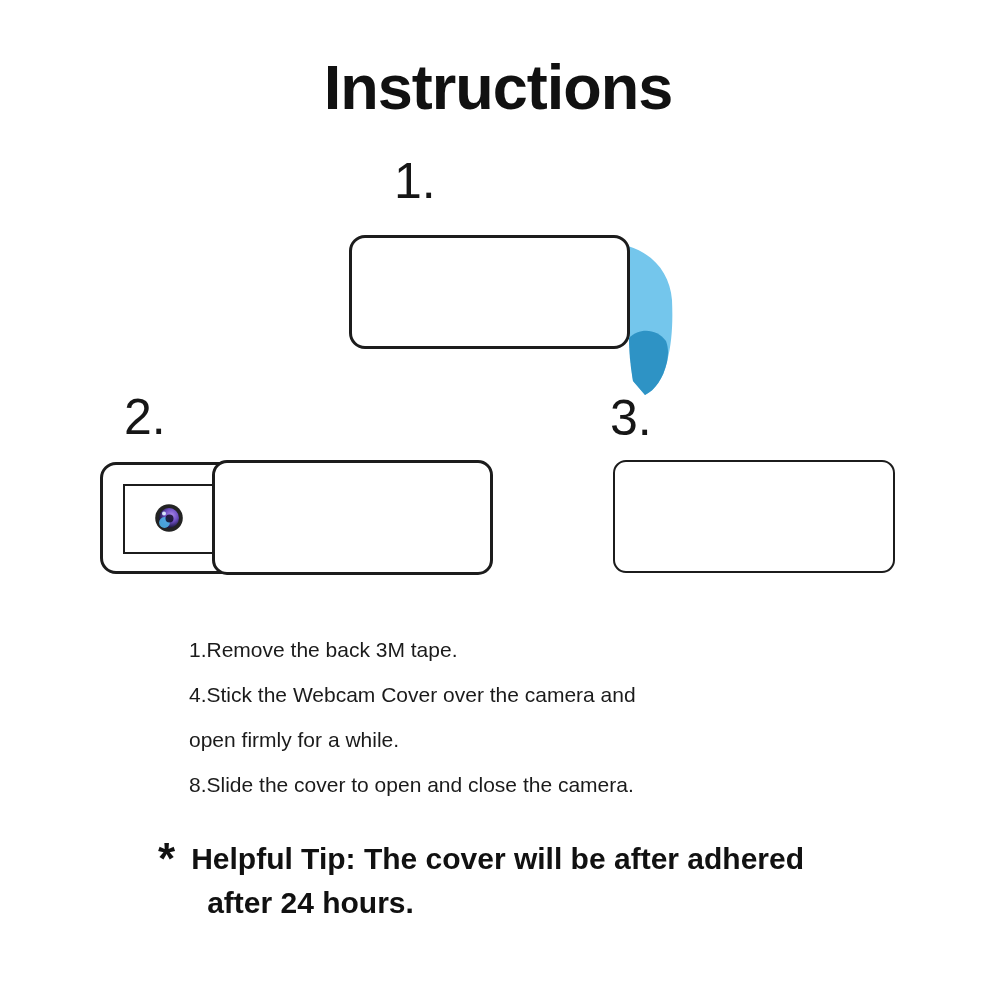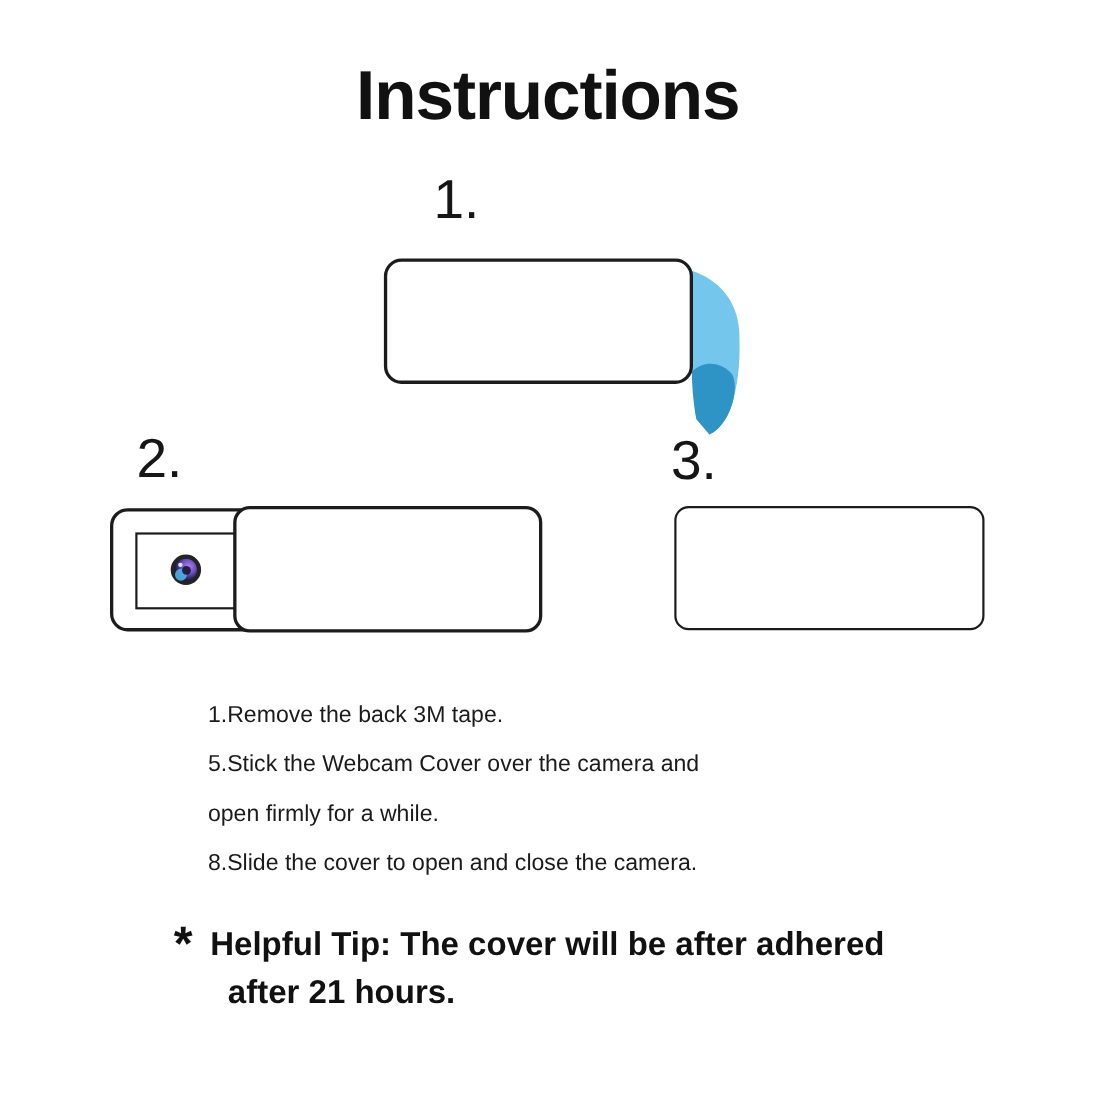--- a/index.html
+++ b/index.html
@@ -80,26 +80,26 @@
     <circle cx="15.5" cy="15.5" r="4" opacity="0.85" fill="#120e28"></circle>
     <circle cx="10" cy="10.5" r="2" opacity="0.95" fill="#dceeff"></circle>
   </svg>
   <div class="rect" id="fig2-cover"></div>
 
   <div class="step-num" id="num3">3.</div>
   <div class="rect" id="fig3-rect"></div>
 
   <div class="body-lines">
     <div>1.Remove the back 3M tape.</div>
-    <div>5.Stick the Webcam Cover over the camera and</div>
+    <div>4.Stick the Webcam Cover over the camera and</div>
     <div>open firmly for a while.</div>
     <div>8.Slide the cover to open and close the camera.</div>
   </div>
 
   <div class="tip">
     <span class="tip-star">*</span>
     <span class="tip-text">
       <span>Helpful Tip: The cover will be after adhered</span>
-      <span class="tip-line2">after 21 hours.</span>
+      <span class="tip-line2">after 24 hours.</span>
     </span>
   </div>
 
 </div>
 
 </body></html>

